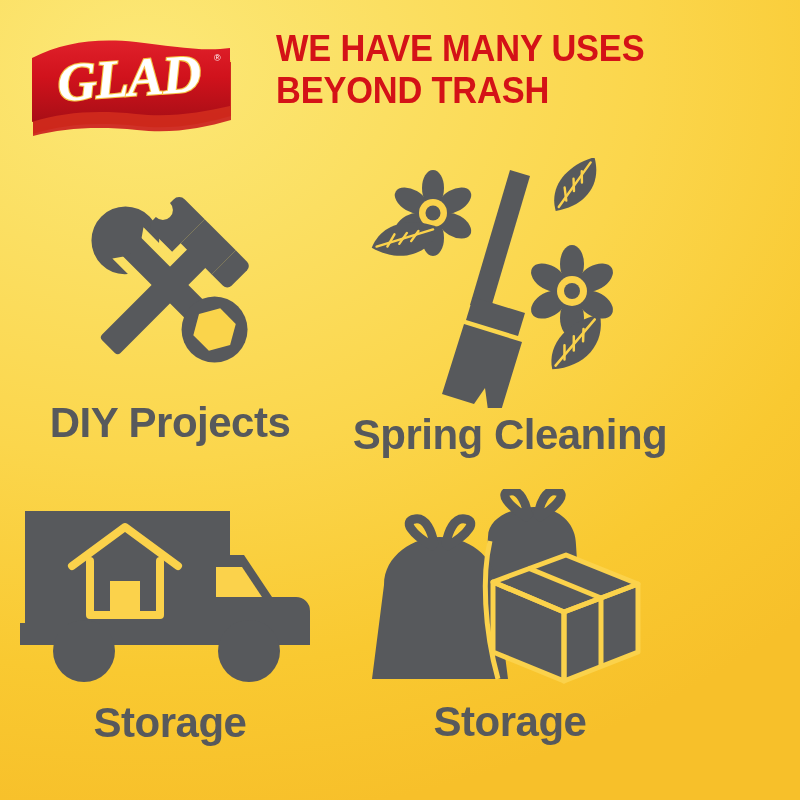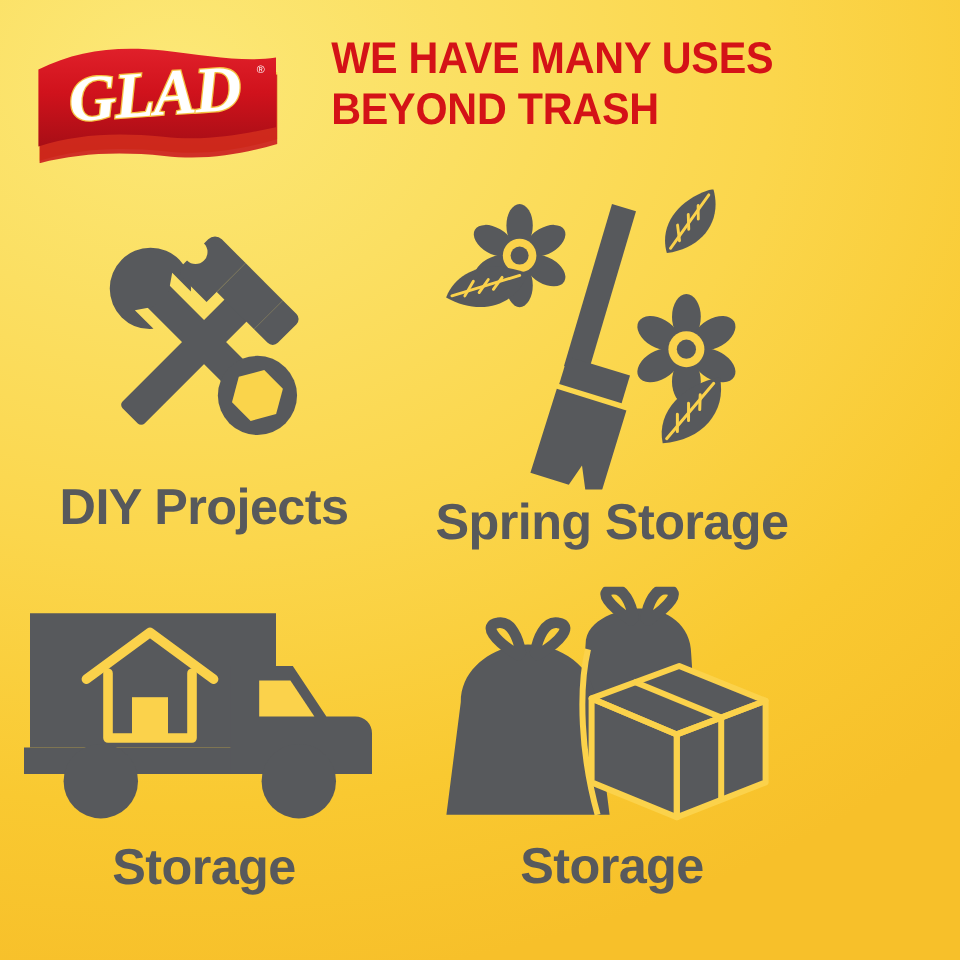--- a/index.html
+++ b/index.html
@@ -264,21 +264,21 @@
             <path d="M0,30 C0,3 27,-14 58,-14 C58,16 32,35 0,30 Z"></path>
             <g stroke="#FBD24B" stroke-width="2.5" fill="none" stroke-linecap="round">
               <path d="M4,27 L52,-10"></path>
               <path d="M14,23 L17,9"></path>
               <path d="M25,16 L28,2"></path>
               <path d="M36,9 L39,-3"></path>
             </g>
           </g>
         </g>
       </svg>
-      <div class="cell-label">Spring Storage</div>
+      <div class="cell-label">Spring Cleaning</div>
     </div>
 
     <div class="cell cell-moving">
       <svg class="art" width="300" height="185" viewBox="0 0 300 185">
         <g fill="#57595C">
 
           <path d="M5,8 h205 v112 h-205 Z"></path>
 
           <path d="M-2,120 h212 v22 h-212 Z"></path>
 

